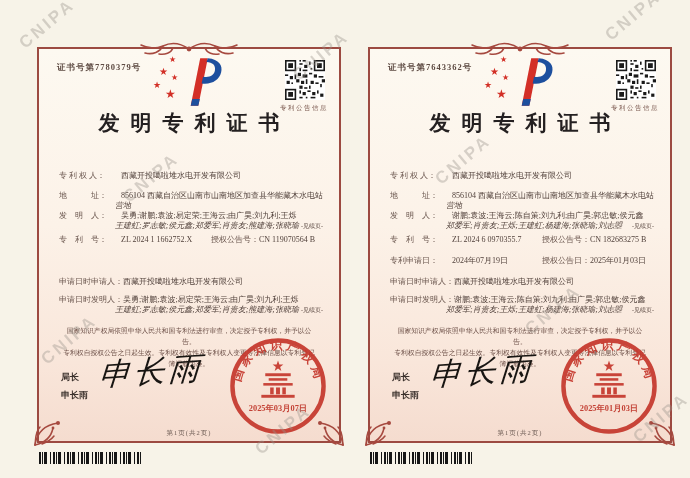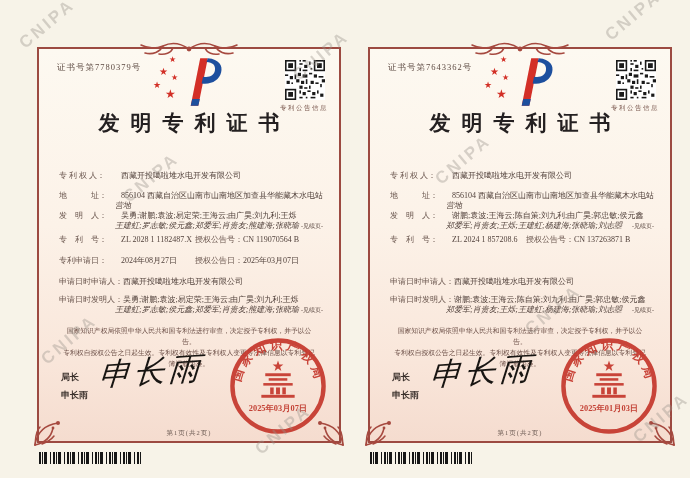--- a/index.html
+++ b/index.html
@@ -34,21 +34,21 @@
   .cert.left{left:37px;}
   .cert.right{left:368px;}
 
   .orn-top{position:absolute;left:50%;top:-9px;transform:translateX(-50%);width:120px;height:18px;}
   .orn-corner{position:absolute;bottom:-7px;width:34px;height:34px;}
   .orn-corner.bl{left:-7px;}
   .orn-corner.br{right:-7px;transform:scaleX(-1);}
 
   
   .certno{
-    position:absolute;left:18px;top:13px;font-size:8.5px;letter-spacing:1px;color:#5d4a42;
+    position:absolute;left:18px;top:13px;font-size:8.5px;letter-spacing:1px;color:#5d4a42;font-weight:bold;
   }
   .logo{position:absolute;left:50%;top:7px;transform:translateX(-50%);width:72px;height:50px;}
   .logo .star{position:absolute;color:#d22f26;line-height:1;}
   .logo svg{position:absolute;right:2px;top:0;}
   .qr{position:absolute;right:14px;top:11px;width:40px;height:40px;}
   .qr-label{
     position:absolute;right:6px;top:55px;width:58px;text-align:center;
     font-size:6.5px;letter-spacing:1.5px;color:#7c5a50;
   }
   .title{
@@ -57,21 +57,21 @@
   }
 
   
   .row{
     position:absolute;left:20px;right:12px;
     font-size:8px;color:#5d4b44;line-height:10px;white-space:nowrap;
   }
   .lbl{display:inline-block;min-width:62px;color:#6a564e;}
   .val{color:#52423c;}
   .cont-note{position:absolute;right:4px;top:10px;font-size:6px;color:#5d4b44;}
-  .col2{position:absolute;left:136px;top:0;text-align:right;}
+  .col2{position:absolute;left:152px;top:0;text-align:right;}
   .indent{position:absolute;left:56px;top:10px;font-style:italic;}
 
   .decl{
     position:absolute;left:22px;right:22px;top:276px;text-align:center;
     font-size:6.8px;line-height:11px;color:#6d5048;
   }
 
   
   .director-lbl{position:absolute;left:22px;top:322px;font-size:9px;font-weight:bold;color:#3d332e;}
   .director-name{position:absolute;left:22px;top:340px;font-size:9px;font-weight:bold;color:#3d332e;}
@@ -246,26 +246,22 @@
   <div class="row" style="top:142px">
     <span class="lbl">地　　　址：</span><span class="val">856104 西藏自治区山南市山南地区加查县华能藏木水电站</span>
     <span class="val indent">营地</span>
   </div>
   <div class="row" style="top:162px">
     <span class="lbl">发　明　人：</span><span class="val">吴勇;谢鹏;袁波;易定荣;王海云;由广昊;刘九利;王烁</span>
     <span class="val indent">王建虹;罗志敏;侯元鑫;郑爱军;肖贵友;熊建海;张晓瑜</span>
     <span class="cont-note">-见续页-</span>
   </div>
   <div class="row" style="top:186px">
-    <span class="lbl">专　利　号：</span><span class="val">ZL 2028 1 1182487.X</span>
+    <span class="lbl">专　利　号：</span><span class="val">ZL 2024 1 1662752.X</span>
     <span class="col2"><span class="lbl" style="min-width:0">授权公告号：</span><span class="val">CN 119070564 B</span></span>
-  </div>
-  <div class="row" style="top:207px">
-    <span class="lbl">专利申请日：</span><span class="val">2024年08月27日</span>
-    <span class="col2"><span class="lbl" style="min-width:0">授权公告日：</span><span class="val">2025年03月07日</span></span>
   </div>
   <div class="row" style="top:228px">
     <span class="lbl">申请日时申请人：</span><span class="val">西藏开投噶啦堆水电开发有限公司</span>
   </div>
   <div class="row" style="top:246px">
     <span class="lbl">申请日时发明人：</span><span class="val">吴勇;谢鹏;袁波;易定荣;王海云;由广昊;刘九利;王烁</span>
     <span class="val indent">王建虹;罗志敏;侯元鑫;郑爱军;肖贵友;熊建海;张晓瑜</span>
     <span class="cont-note">-见续页-</span>
   </div>
 
@@ -323,22 +319,26 @@
   <div class="row" style="top:142px">
     <span class="lbl">地　　　址：</span><span class="val">856104 西藏自治区山南市山南地区加查县华能藏木水电站</span>
     <span class="val indent">营地</span>
   </div>
   <div class="row" style="top:162px">
     <span class="lbl">发　明　人：</span><span class="val">谢鹏;袁波;王海云;陈自策;刘九利;由广昊;郭忠敏;侯元鑫</span>
     <span class="val indent">郑爱军;肖贵友;王烁;王建虹;杨建海;张晓瑜;刘志曌</span>
     <span class="cont-note">-见续页-</span>
   </div>
   <div class="row" style="top:186px">
-    <span class="lbl">专　利　号：</span><span class="val">ZL 2024 1 857208.6</span>
-    <span class="col2"><span class="lbl" style="min-width:0">授权公告号：</span><span class="val">CN 137263871 B</span></span>
+    <span class="lbl">专　利　号：</span><span class="val">ZL 2024 6 0970355.7</span>
+    <span class="col2"><span class="lbl" style="min-width:0">授权公告号：</span><span class="val">CN 182683275 B</span></span>
+  </div>
+  <div class="row" style="top:207px">
+    <span class="lbl">专利申请日：</span><span class="val">2024年07月19日</span>
+    <span class="col2"><span class="lbl" style="min-width:0">授权公告日：</span><span class="val">2025年01月03日</span></span>
   </div>
   <div class="row" style="top:228px">
     <span class="lbl">申请日时申请人：</span><span class="val">西藏开投噶啦堆水电开发有限公司</span>
   </div>
   <div class="row" style="top:246px">
     <span class="lbl">申请日时发明人：</span><span class="val">谢鹏;袁波;王海云;陈自策;刘九利;由广昊;郭忠敏;侯元鑫</span>
     <span class="val indent">郑爱军;肖贵友;王烁;王建虹;杨建海;张晓瑜;刘志曌</span>
     <span class="cont-note">-见续页-</span>
   </div>
 

